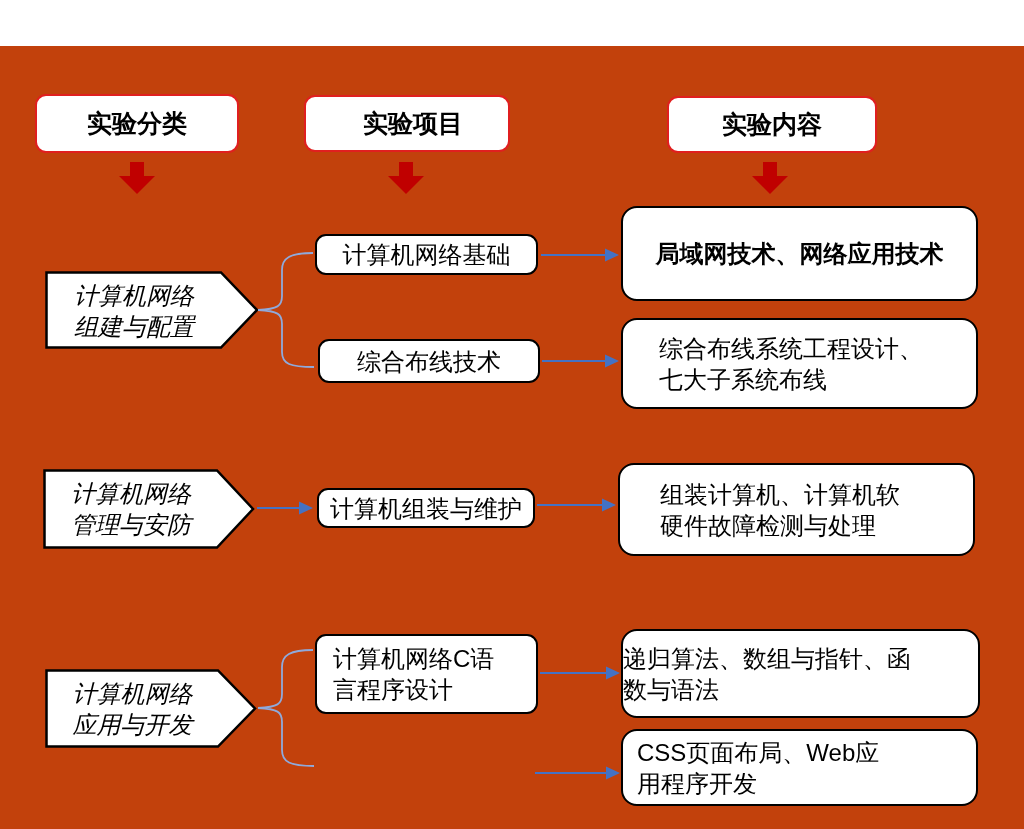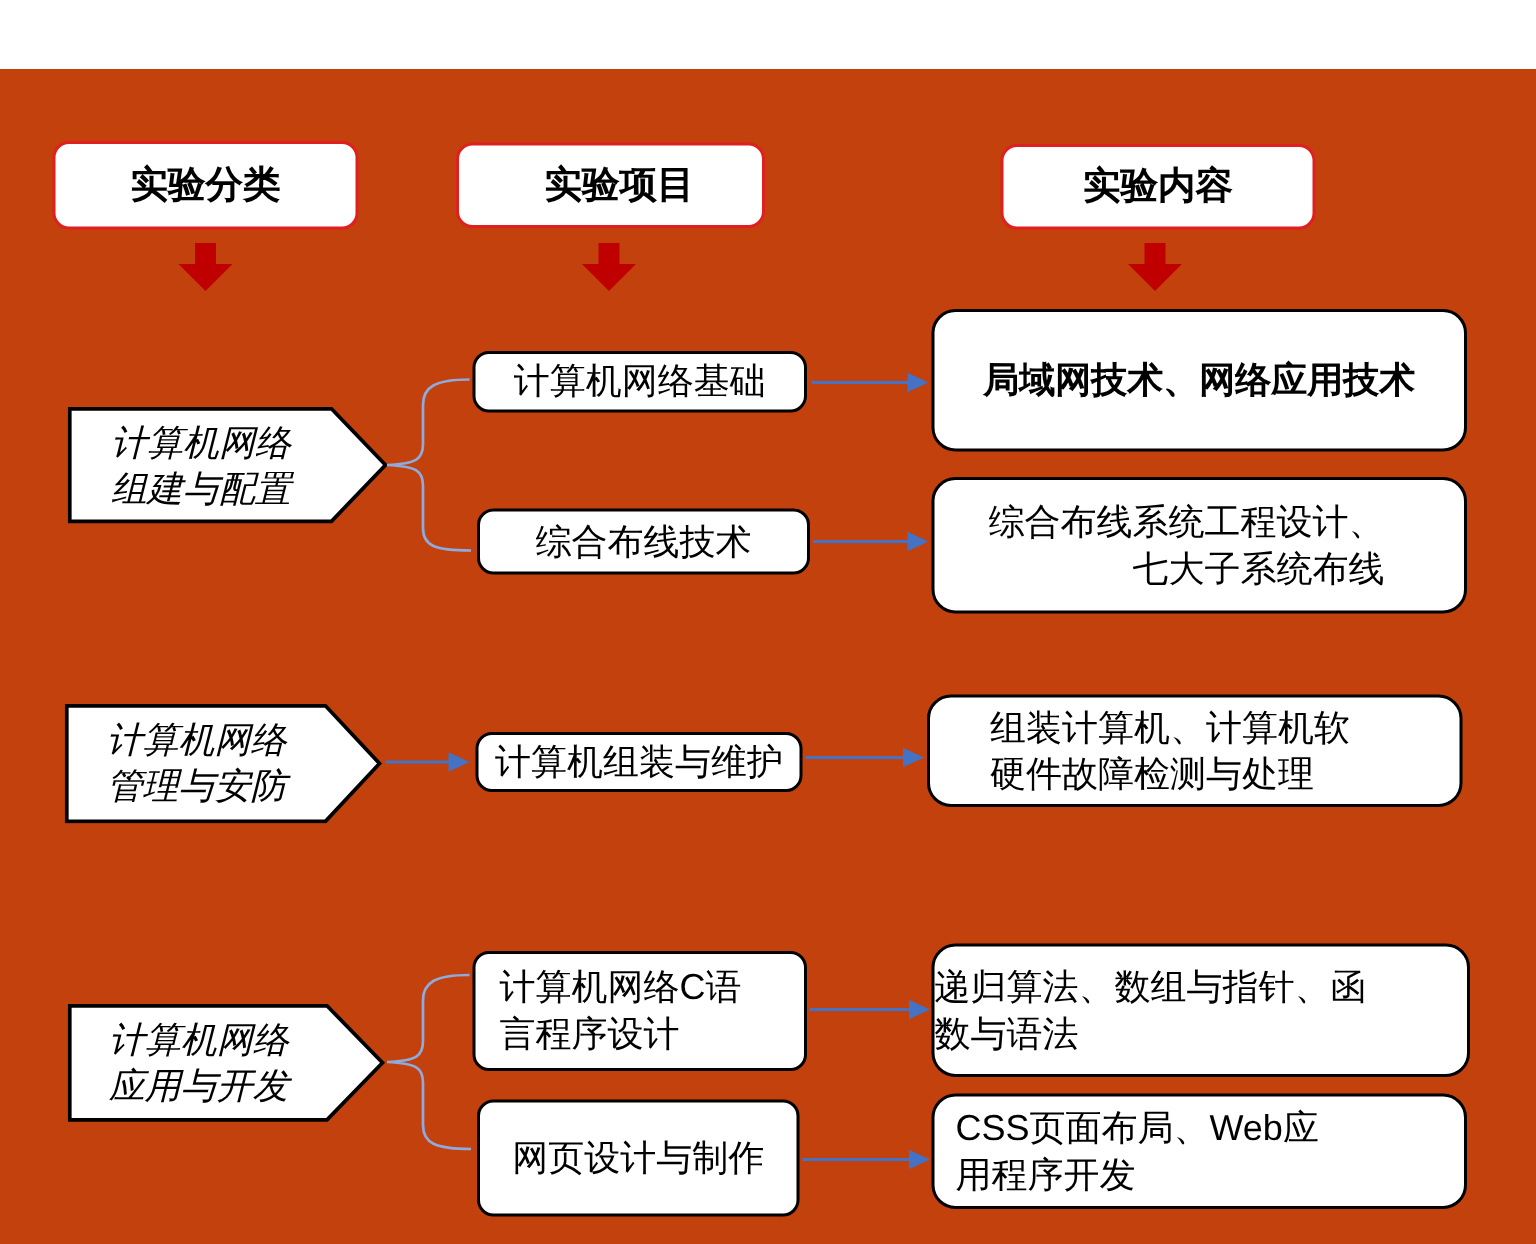--- a/index.html
+++ b/index.html
@@ -78,26 +78,25 @@
     </svg>
     <div class="pent-label" style="width:175px;">计算机网络
 应用与开发</div>
   </div>
 
   <div class="box mid-box" style="left:315px;top:188px;width:223px;height:41px;">计算机网络基础</div>
   <div class="box mid-box" style="left:318px;top:293px;width:222px;height:44px;">综合布线技术</div>
   <div class="box mid-box" style="left:317px;top:442px;width:218px;height:40px;">计算机组装与维护</div>
   <div class="box mid-box left-align" style="left:315px;top:588px;width:223px;height:80px;padding-left:16px;">计算机网络C语
 言程序设计</div>
-  <div class="box mid-box" style="left:318px;top:687px;width:215px;height:78px;">网页设计与制作</div>
 
   <div class="box content-box" style="left:621px;top:160px;width:357px;height:95px;font-weight:bold;">局域网技术、网络应用技术</div>
-  <div class="box content-box left-align" style="left:621px;top:272px;width:357px;height:91px;padding-left:36px;text-align:right;">综合布线系统工程设计、
+  <div class="box content-box left-align" style="left:621px;top:272px;width:357px;height:91px;padding-left:36px;">综合布线系统工程设计、
 七大子系统布线</div>
-  <div class="box content-box left-align" style="left:618px;top:417px;width:357px;height:75px;padding-left:40px;">组装计算机、计算机软
+  <div class="box content-box left-align" style="left:618px;top:417px;width:357px;height:93px;padding-left:40px;">组装计算机、计算机软
 硬件故障检测与处理</div>
   <div class="box content-box left-align" style="left:621px;top:583px;width:359px;height:89px;padding-left:0;">递归算法、数组与指针、函
 数与语法</div>
   <div class="box content-box left-align" style="left:621px;top:683px;width:357px;height:77px;padding-left:14px;">CSS页面布局、Web应
 用程序开发</div>
 
   <svg id="overlay" width="1024" height="829" viewBox="0 0 1024 829">
 
     <polygon fill="#c00000" points="130,116 144,116 144,130 155,130 137,148 119,130 130,130"></polygon>
     <polygon fill="#c00000" points="399,116 413,116 413,130 424,130 406,148 388,130 399,130"></polygon>

